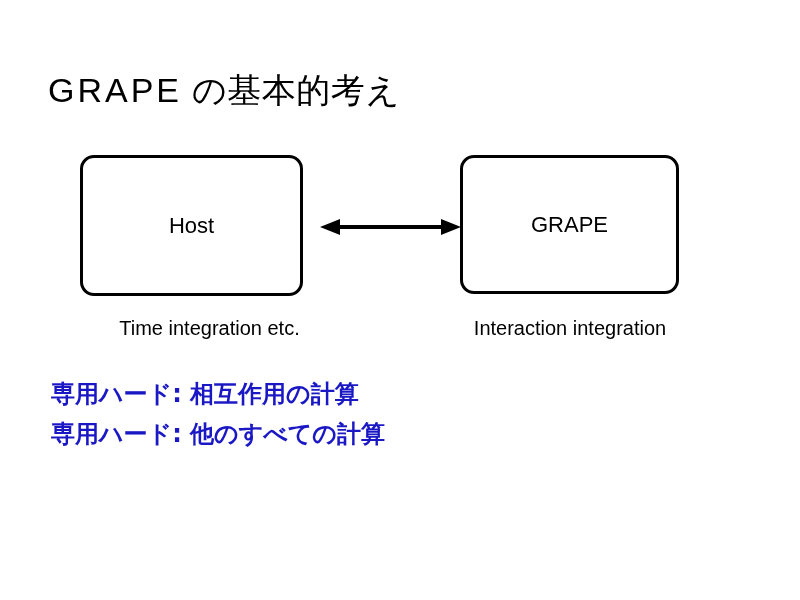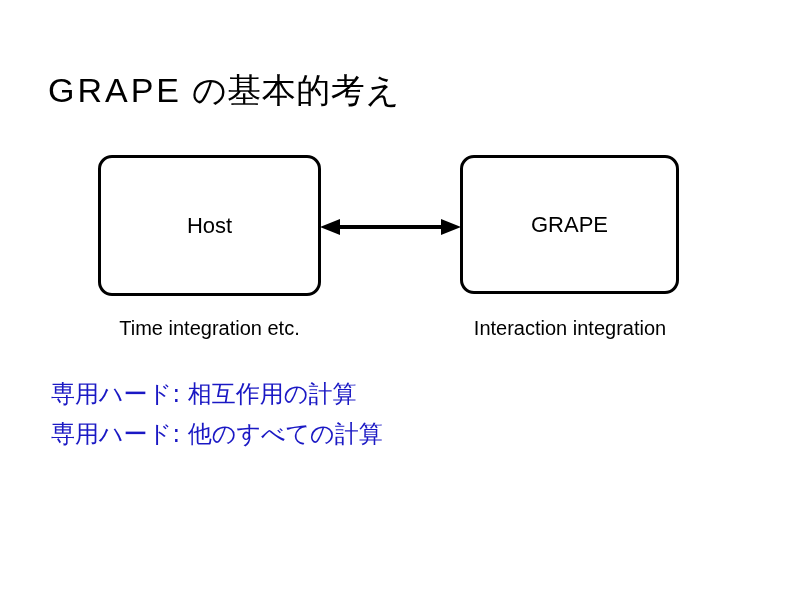--- a/index.html
+++ b/index.html
@@ -42,21 +42,21 @@
     display: flex;
     align-items: center;
     justify-content: center;
     text-align: center;
     font-family: "Liberation Sans", "DejaVu Sans", sans-serif;
     font-size: 22px;
     line-height: 28px;
     color: #000000;
   }
   #host-box {
-    left: 98px;
+    left: 80px;
     top: 155px;
     width: 223px;
     height: 141px;
   }
   #grape-box {
     left: 460px;
     top: 155px;
     width: 219px;
     height: 139px;
   }
@@ -97,21 +97,21 @@
   
   #notes {
     position: absolute;
     left: 51px;
     top: 374px;
   }
   .note-line {
     font-family: "DejaVu Sans", "Liberation Sans", sans-serif;
     font-size: 24px;
     line-height: 40px;
-    font-weight: normal;
+    font-weight: bold;
     color: #1a18c4;
     white-space: nowrap;
   }
 </style>
 </head>
 <body>
 
 <div id="slide">
 
   <div id="slide-title">

